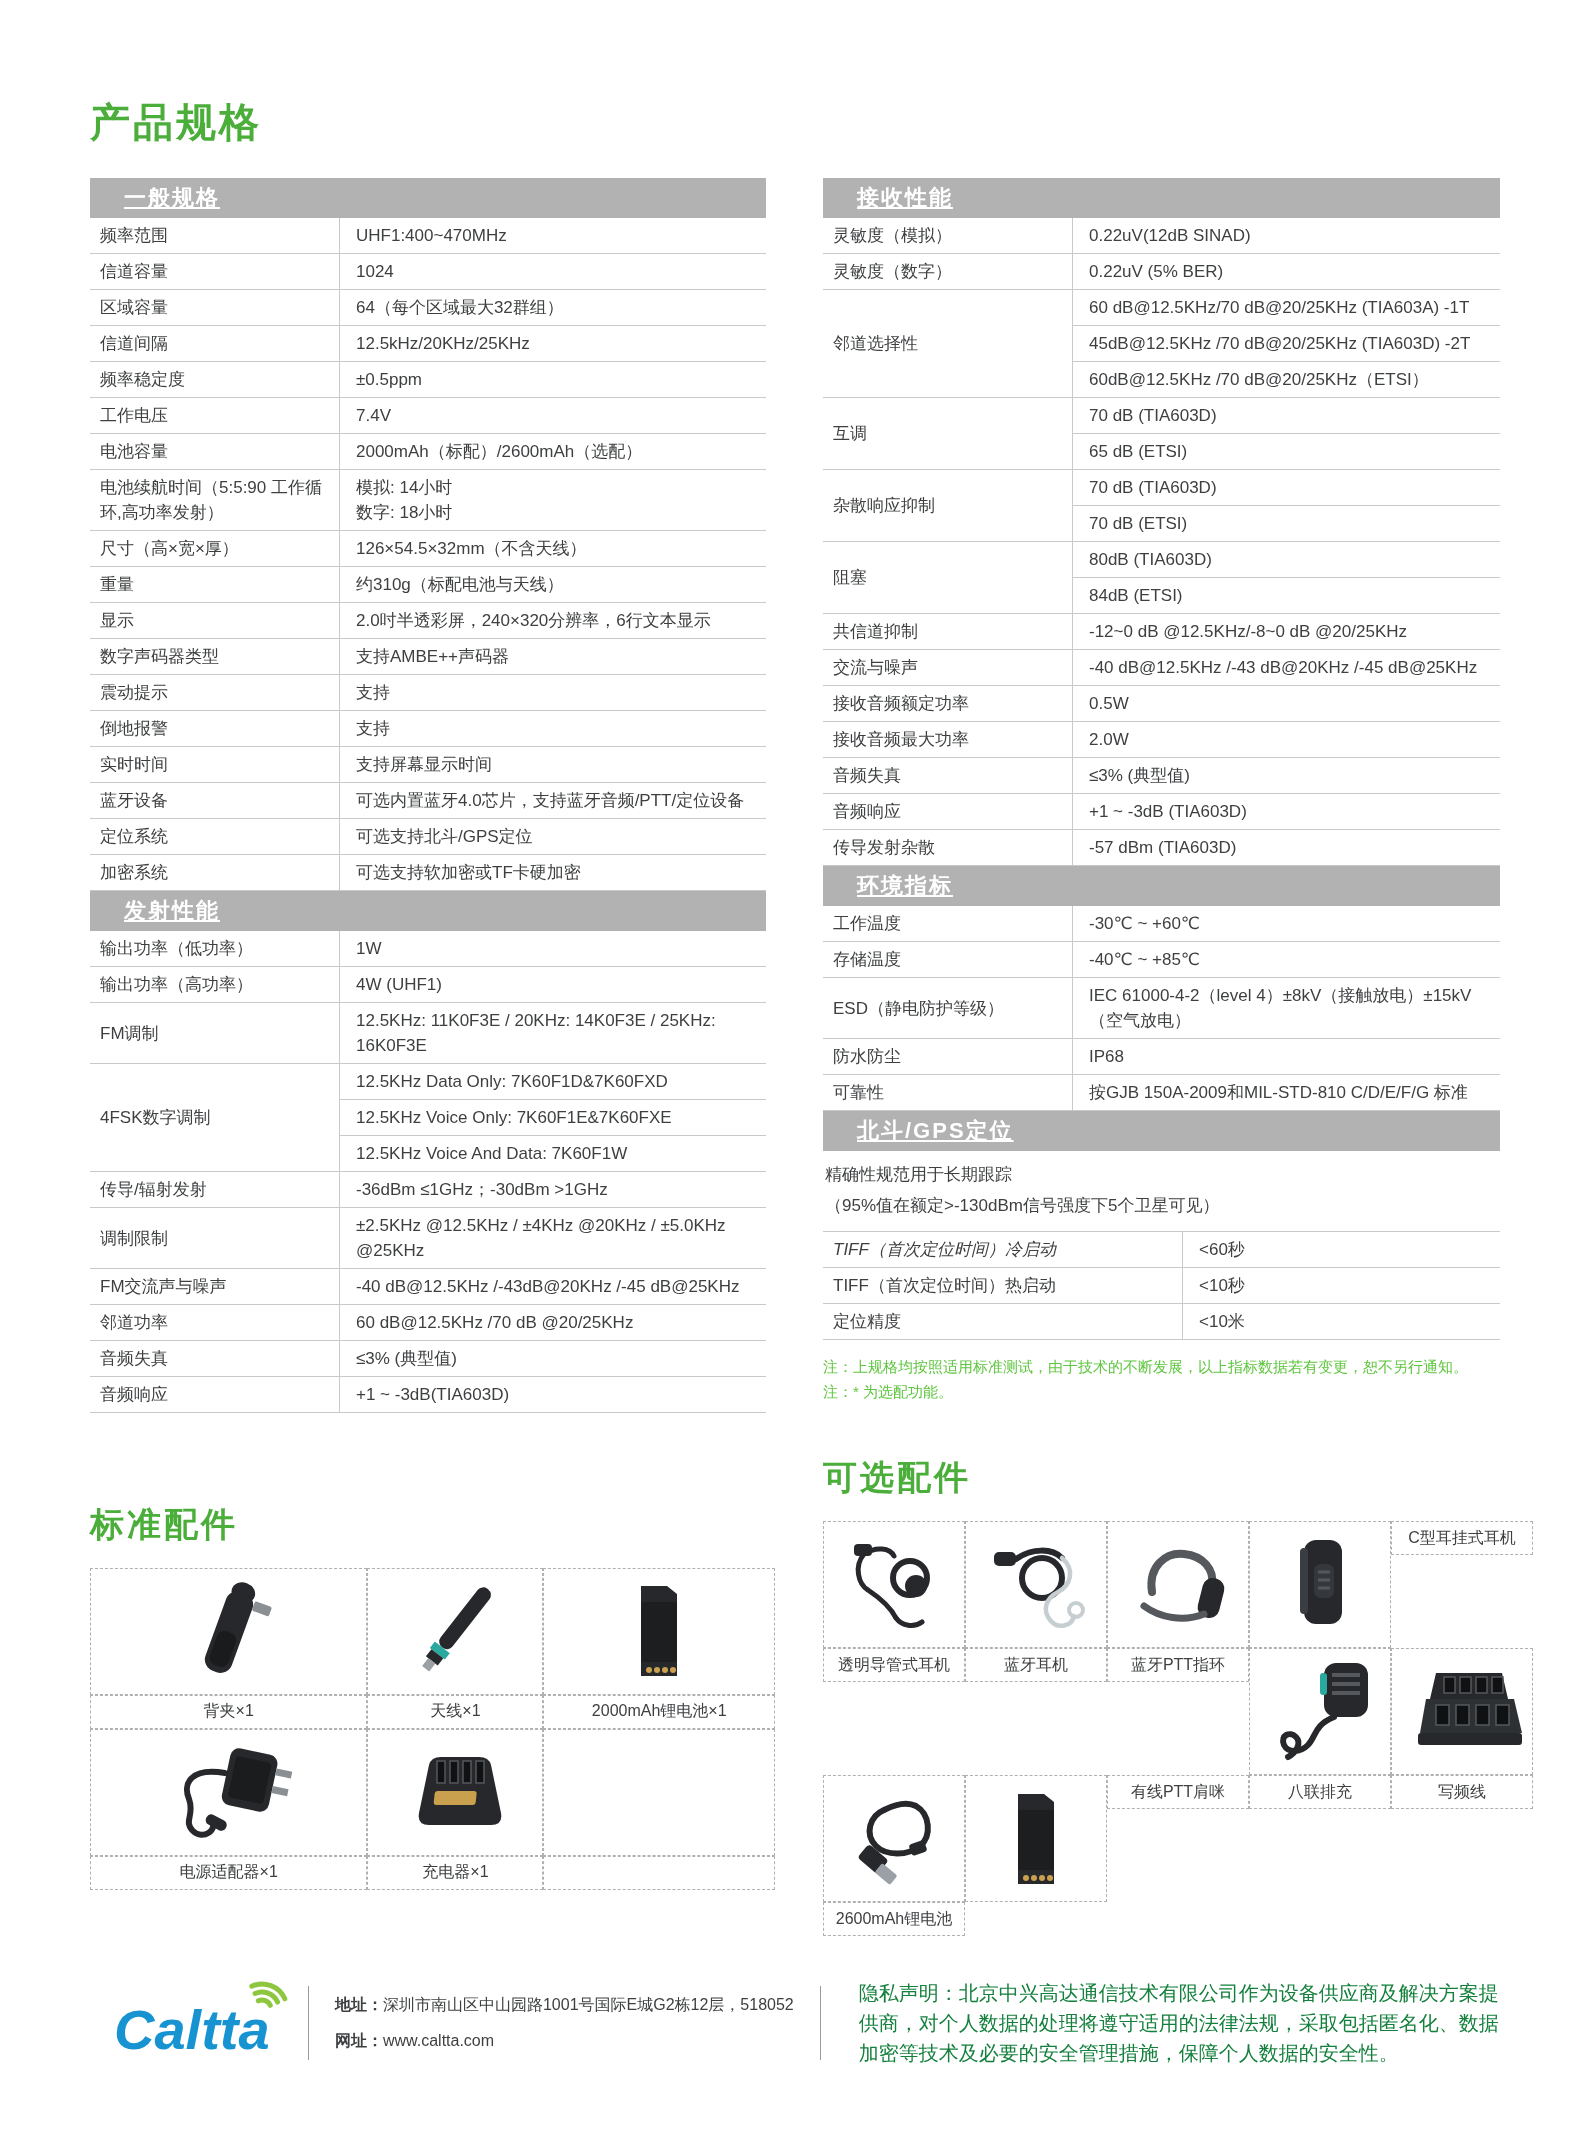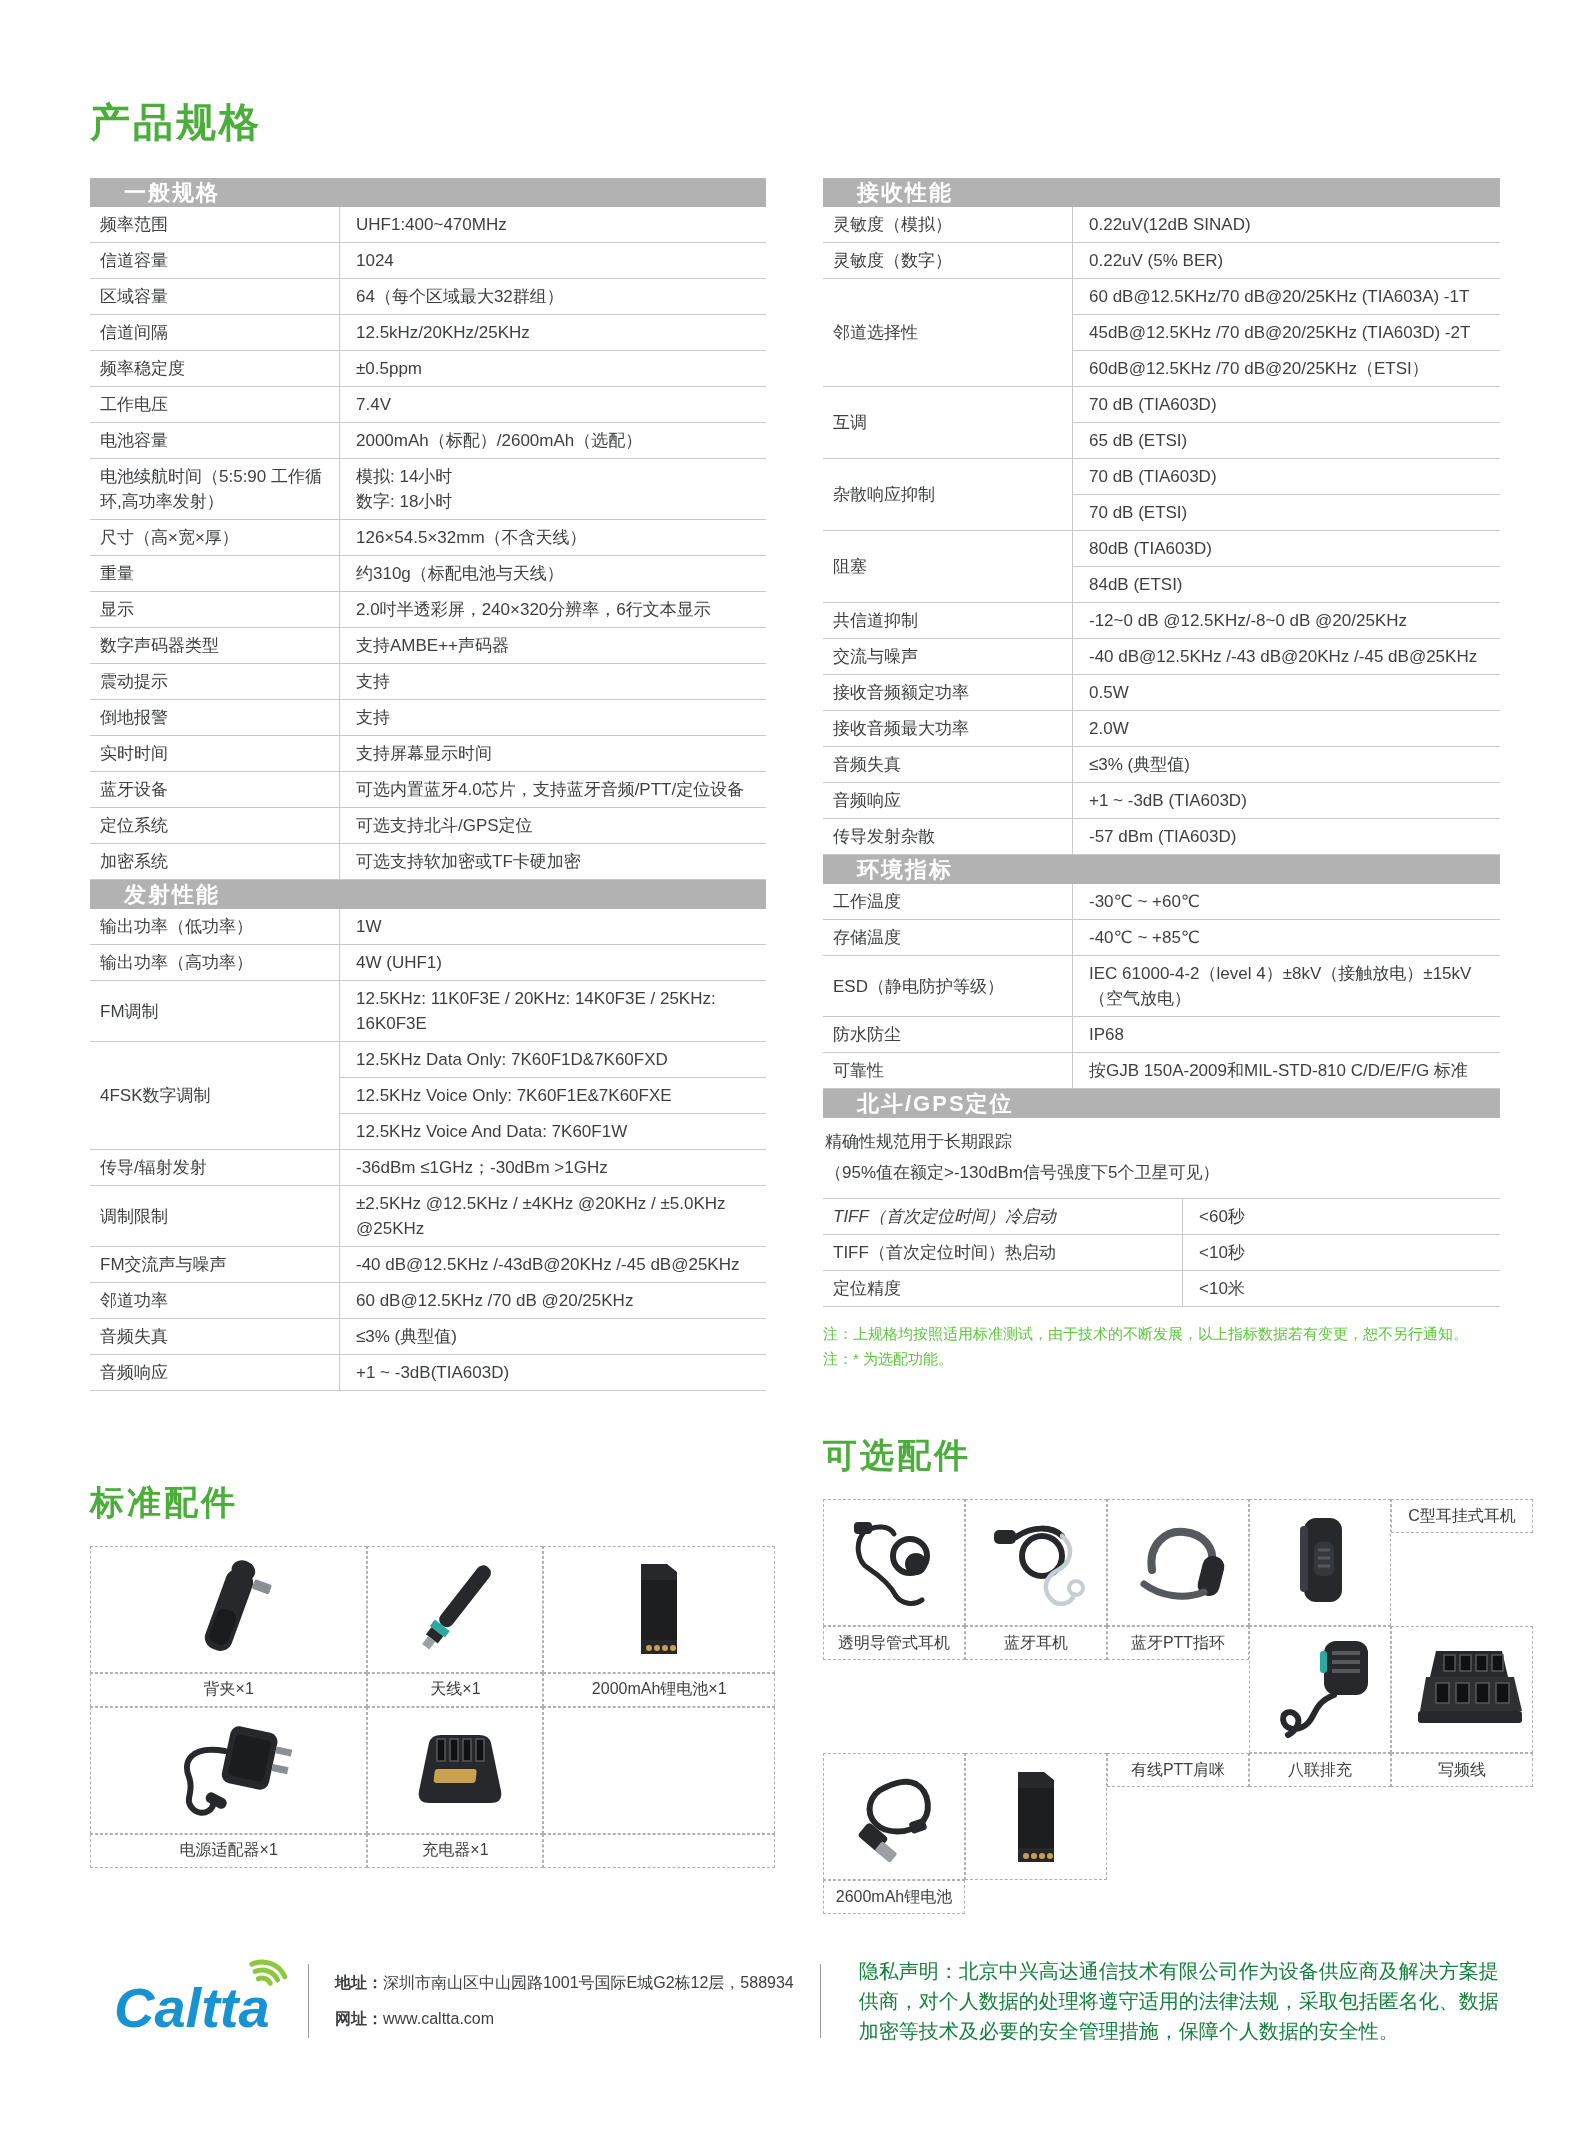--- a/index.html
+++ b/index.html
@@ -15,22 +15,22 @@
   html,body{margin:0;padding:0;}
   body{
     width:1587px;height:2154px;background:#ffffff;overflow:hidden;
     font-family:"Liberation Sans","DejaVu Sans",sans-serif;color:var(--ink);
   }
   .content{padding:0 87px 0 90px;}
   .main-title{font-size:40px;font-weight:bold;color:var(--accent);letter-spacing:3px;padding-top:100px;line-height:44px;}
   .columns{display:flex;gap:57px;margin-top:34px;align-items:flex-start;}
   .col{width:676px;}
   .col-right{width:677px;}
-  .sec-header{height:29px;background:var(--bar-gray);color:#fff;font-size:22px;font-weight:bold;
-    display:flex;align-items:center;padding-left:34px;letter-spacing:2px;}
+  .sec-header{height:40px;background:var(--bar-gray);color:#fff;font-size:22px;font-weight:bold;
+    display:flex;align-items:center;padding-left:34px;letter-spacing:2px;text-decoration:underline;}
   .spec-table{width:100%;}
   .spec-row{display:flex;border-bottom:1px solid var(--line);}
   .spec-label{width:250px;flex:0 0 250px;padding:5px 0 5px 10px;font-size:17px;line-height:25px;
     border-right:1px solid var(--line);display:flex;align-items:center;}
   .spec-value{flex:1;display:flex;flex-direction:column;}
   .spec-subcell{padding:5px 8px 5px 16px;font-size:17px;line-height:25px;flex:1;
     display:flex;flex-direction:column;justify-content:center;}
   .spec-subcell + .spec-subcell{border-top:1px solid var(--line);}
   .gps-intro{border-bottom:1px solid var(--line);padding:8px 0 10px 2px;}
   .gps-intro-line{font-size:17px;line-height:31px;}
@@ -670,19 +670,19 @@
         <g transform="rotate(-24 150 30)">
           <path d="M150 21 A9 9 0 0 1 159 30" stroke="#8dc63f" stroke-width="5" fill="none" stroke-linecap="round"></path>
           <path d="M150 13 A17 17 0 0 1 167 30" stroke="#8dc63f" stroke-width="5" fill="none" stroke-linecap="round"></path>
           <path d="M150 5 A25 25 0 0 1 175 30" stroke="#8dc63f" stroke-width="5" fill="none" stroke-linecap="round"></path>
         </g>
         <text x="2" y="70" font-size="56" font-weight="bold" font-style="italic" font-family="Liberation Sans, DejaVu Sans, sans-serif" fill="#1793d1">Caltta</text>
       </svg>
     </div>
     <div class="v-div"></div>
     <div class="addr-block">
-      <div><span class="addr-label">地址：</span><span>深圳市南山区中山园路1001号国际E城G2栋12层，588934</span></div>
+      <div><span class="addr-label">地址：</span><span>深圳市南山区中山园路1001号国际E城G2栋12层，518052</span></div>
       <div><span class="addr-label">网址：</span><span>www.caltta.com</span></div>
     </div>
     <div class="v-div"></div>
     <div class="privacy">隐私声明：北京中兴高达通信技术有限公司作为设备供应商及解决方案提供商，对个人数据的处理将遵守适用的法律法规，采取包括匿名化、数据加密等技术及必要的安全管理措施，保障个人数据的安全性。</div>
   </div>
 </div>
 
 </body></html>

